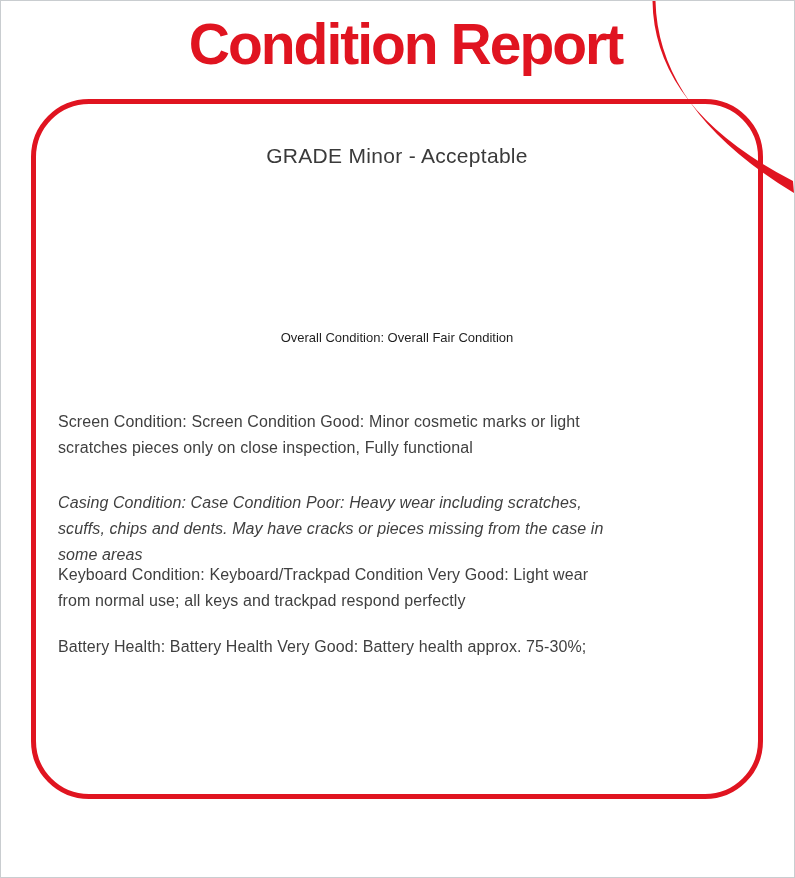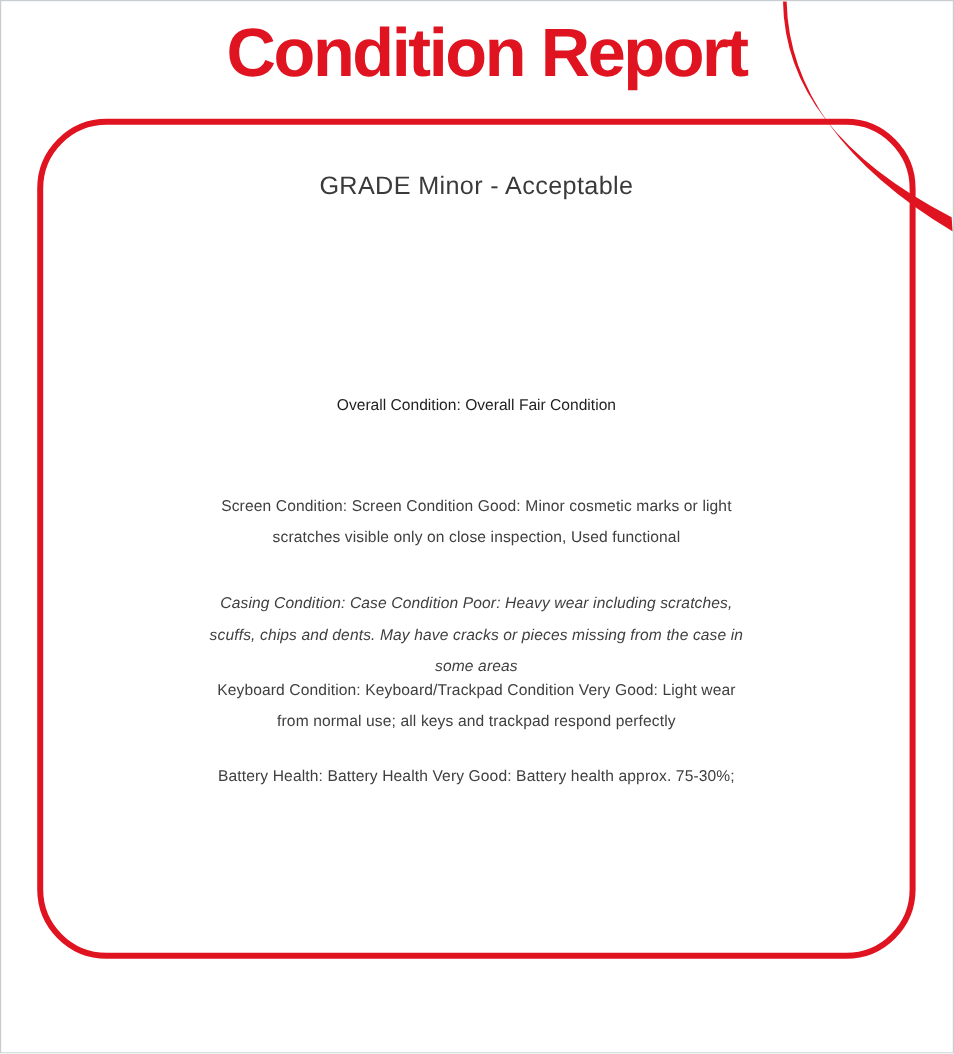--- a/index.html
+++ b/index.html
@@ -53,22 +53,22 @@
   .overall-line{
     position:absolute;
     top:226px;left:0;right:0;
     text-align:center;
     font-size:13px;
     color:#1f1f1f;
   }
   .para{
     position:absolute;
     left:22px;right:22px;
-    text-align:center;
-    font-size:13px;
+    text-align:left;
+    font-size:16px;
     line-height:26px;
     color:var(--body-text);
     letter-spacing:0.1px;
   }
   .para-screen{top:305px;}
   .para-casing{top:386px;font-style:italic;}
   .para-keyboard{top:458px;}
   .para-battery{top:530px;}
 </style>
 </head>
@@ -83,21 +83,21 @@
   </svg>
 
   <div class="report-box">
 
     <div class="grade-heading">GRADE Minor - Acceptable</div>
 
     <div class="overall-line">Overall Condition: Overall Fair Condition</div>
 
     <div class="para para-screen">
       <div>Screen Condition: Screen Condition Good: Minor cosmetic marks or light</div>
-      <div>scratches visible only on close inspection, Used functional</div>
+      <div>scratches pieces only on close inspection, Fully functional</div>
     </div>
 
     <div class="para para-casing">
       <div>Casing Condition: Case Condition Poor: Heavy wear including scratches,</div>
       <div>scuffs, chips and dents. May have cracks or pieces missing from the case in</div>
       <div>some areas</div>
     </div>
 
     <div class="para para-keyboard">
       <div>Keyboard Condition: Keyboard/Trackpad Condition Very Good: Light wear</div>

